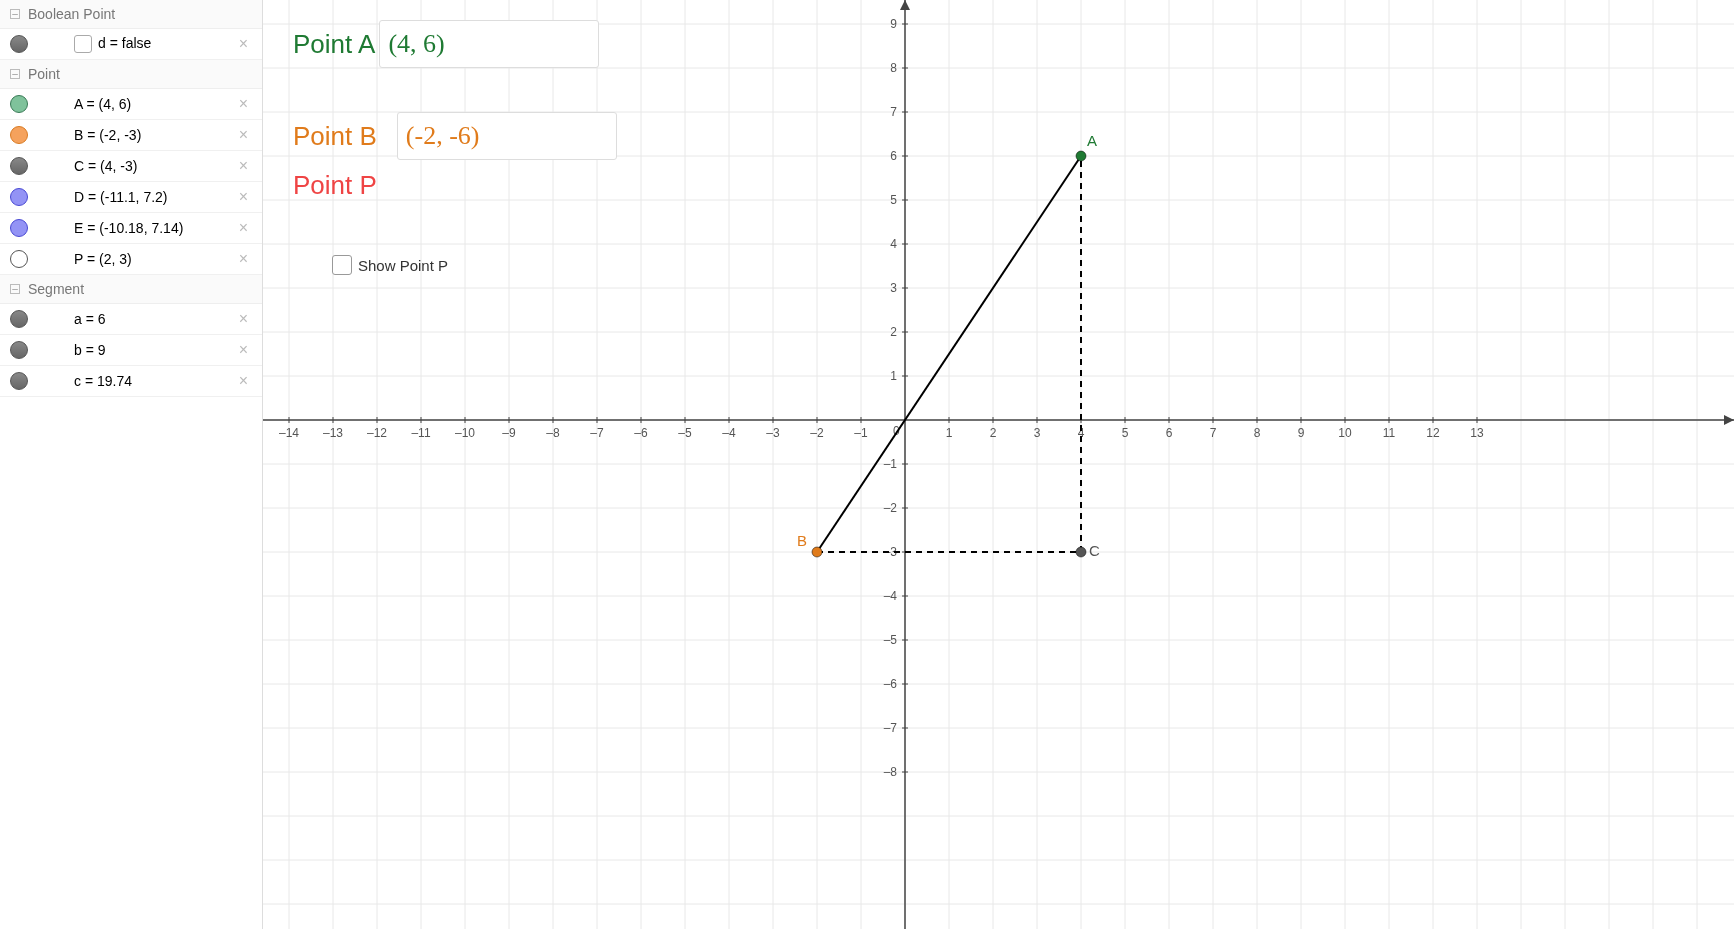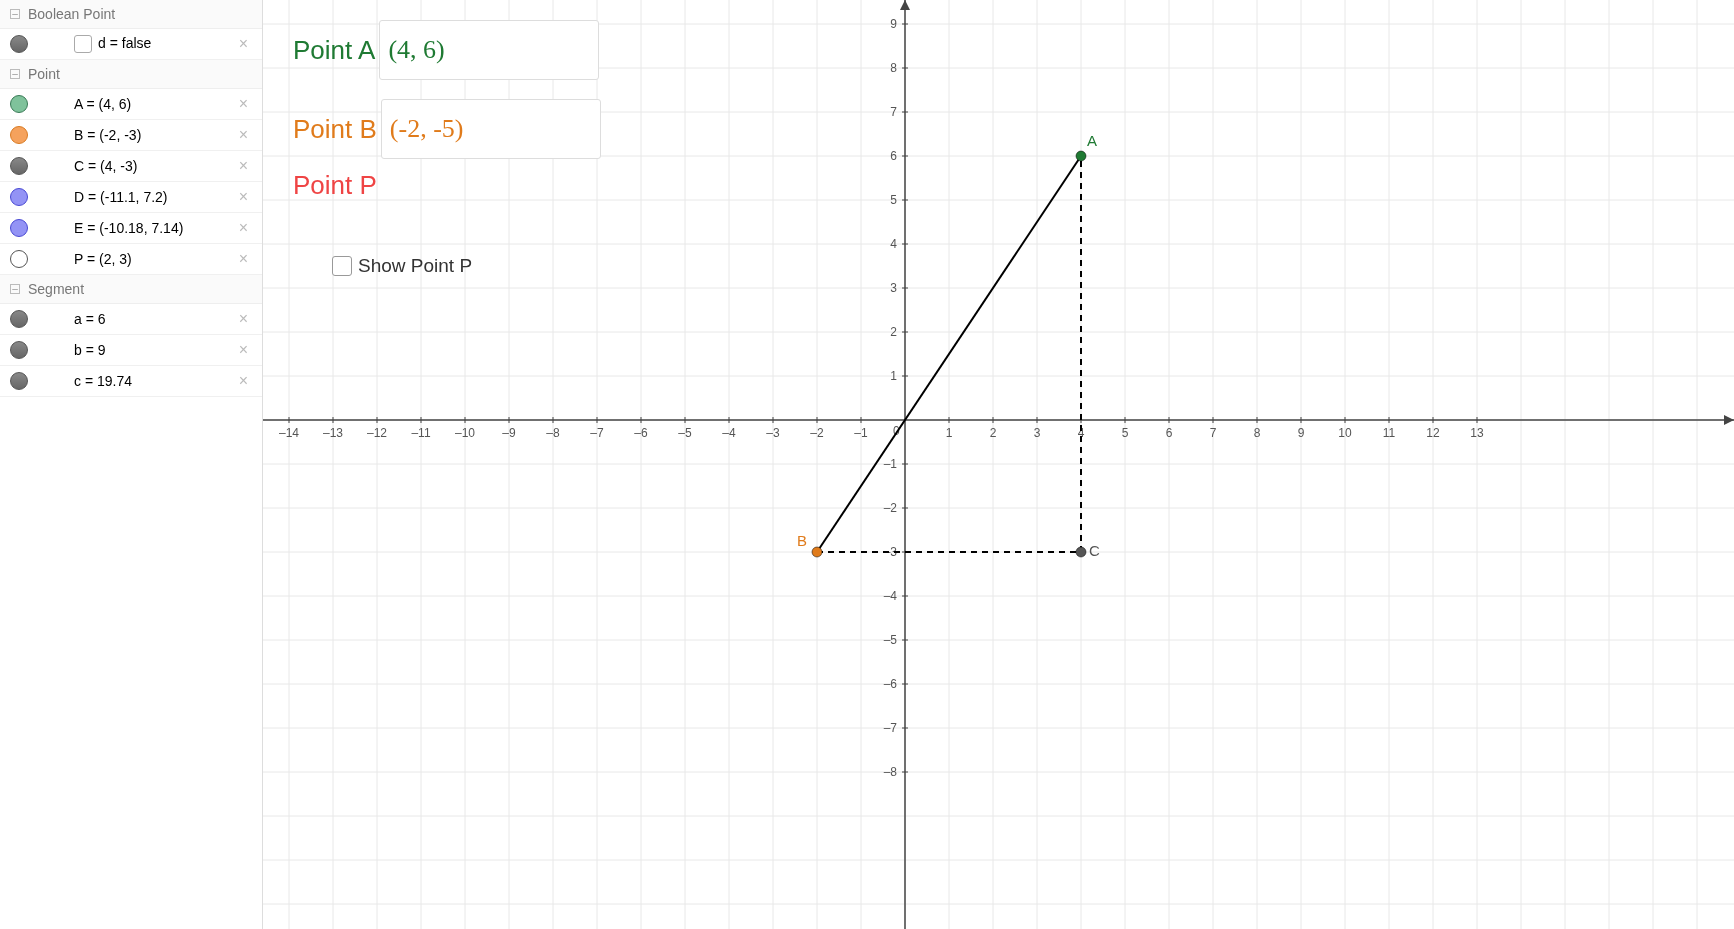--- a/index.html
+++ b/index.html
@@ -13,25 +13,25 @@
 .item-row .label { flex: 1; white-space: nowrap; margin-left: 36px; }
 .item-row .close { color: #bbb; font-size: 16px; cursor: pointer; padding: 0 4px; }
 .bullet.grey { background: linear-gradient(#888,#666); border-color:#555; }
 .bullet.green { background: #7fc29b; border-color:#3a7b57; }
 .bullet.orange { background: #f5a25d; border-color:#d97b23; }
 .bullet.blue { background: #9393f5; border-color:#4a4ad4; }
 .bullet.white { background: #fff; border-color:#555; }
 .mini-check { width:18px; height:18px; border:1px solid #aaa; border-radius:3px; margin-right:6px; display:inline-block; vertical-align:middle; }
 .graph { flex: 1; position: relative; background: #fff; }
 .overlay-label { position: absolute; font-family: 'Times New Roman', serif; font-size: 26px; display: flex; align-items: center; }
-.overlay-label .coord-box { border:1px solid #ddd; border-radius:3px; padding:14px 8px; margin-left:4px; min-width:220px; background:#fff; font-family: 'Times New Roman', serif; }
+.overlay-label .coord-box { border:1px solid #ddd; border-radius:3px; padding:8px 8px; margin-left:4px; min-width:220px; background:#fff; font-family: 'Times New Roman', serif; }
 .green-text { color: #1f7a33; }
 .orange-text { color: #e07b1b; }
 .purple-text { color: #ef4444; }
-.show-p { position:absolute; left:40px; top:255px; display:flex; align-items:center; font-size:19px; color:#333;padding-left:29px; }
+.show-p { position:absolute; left:40px; top:255px; display:flex; align-items:center; font-size:15px; color:#333;padding-left:29px; }
 .show-p-box { width:20px; height:20px; border:1px solid #999; border-radius:3px; margin-right:6px; background:#fff; }
 svg text { font-family: Arial, sans-serif; }
 </style>
 </head>
 <body>
 
 <div class="app">
   <div class="sidebar">
 
     <div class="section-header">
@@ -257,23 +257,23 @@
         <circle cx="554" cy="552" r="5" fill="#e07b1b" stroke="#000" stroke-width="0.5"></circle>
         <text x="544" y="546" font-size="15" fill="#e07b1b" text-anchor="end" font-family="Times New Roman, serif">B</text>
         <circle cx="818" cy="552" r="5" fill="#555555" stroke="#000" stroke-width="0.5"></circle>
         <text x="826" y="556" font-size="15" fill="#555555" text-anchor="start" font-family="Times New Roman, serif">C</text>
       </svg>
 
     <div class="overlay-label green-text" style="left:30px; top:20px;align-items:center;">
       <span>Point A</span>
       <span class="coord-box">(4, 6)</span>
     </div>
-    <div class="overlay-label orange-text" style="left:30px; top:99px;">
+    <div class="overlay-label orange-text" style="left:30px; top:112px;gap:16px;">
       <span>Point B</span>
-      <span class="coord-box">(-2, -5)</span>
+      <span class="coord-box">(-2, -6)</span>
     </div>
     <div class="overlay-label purple-text" style="left:30px; top:170px;">
       <span>Point P</span>
     </div>
 
     <div class="show-p">
       <span class="show-p-box"></span>
       <span>Show Point P</span>
     </div>
   </div>

